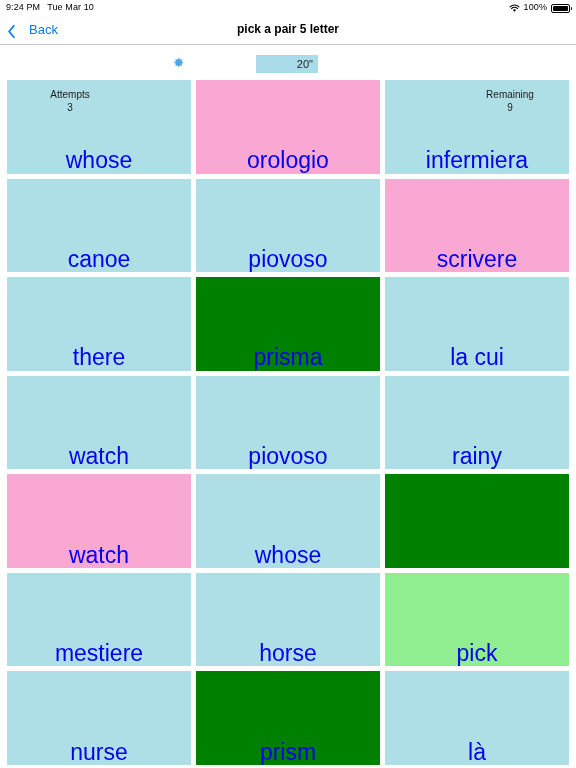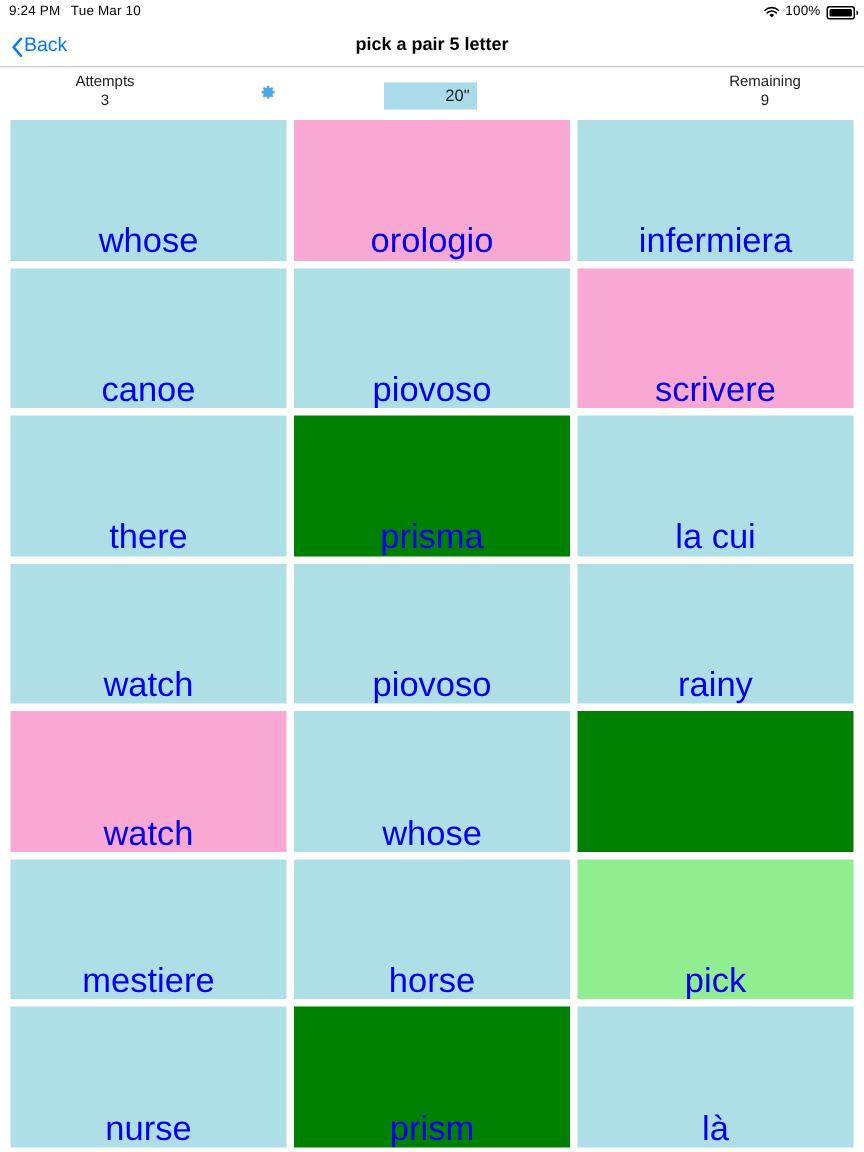--- a/index.html
+++ b/index.html
@@ -88,21 +88,21 @@
     height: 30px;
     position: relative;
     display: flex;
     align-items: center;
     border-bottom: 1px solid #c9c9cc;
     background: #ffffff;
   }
   .back-button {
     display: flex;
     align-items: center;
-    gap: 0;
+    gap: 13px;
     margin-left: 7px;
     color: #007aff;
     font-size: 13px;
     cursor: pointer;
     z-index: 2;
   }
   .chev {
     display: inline-block;
     width: 9px;
     height: 9px;
@@ -125,21 +125,21 @@
     background: #ffffff;
   }
   .stat-block {
     position: absolute;
     top: 3px;
     text-align: center;
     font-size: 10px;
     color: #1c1c1e;
     line-height: 13px;
   }
-  .stat-label { display: block; }
+  .stat-label { display: block; margin-top: 40px; }
   .stat-value { display: block; }
   .stat-attempts { left: 30px; width: 80px; }
   .stat-remaining { right: 26px; width: 80px; }
 
   .gear-icon {
     position: absolute;
     left: 172px;
     top: 50px;
     width: 13px;
     height: 13px;

